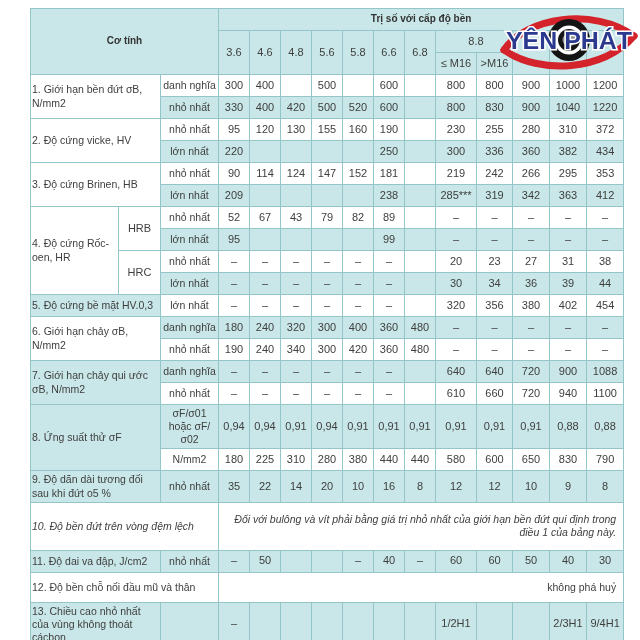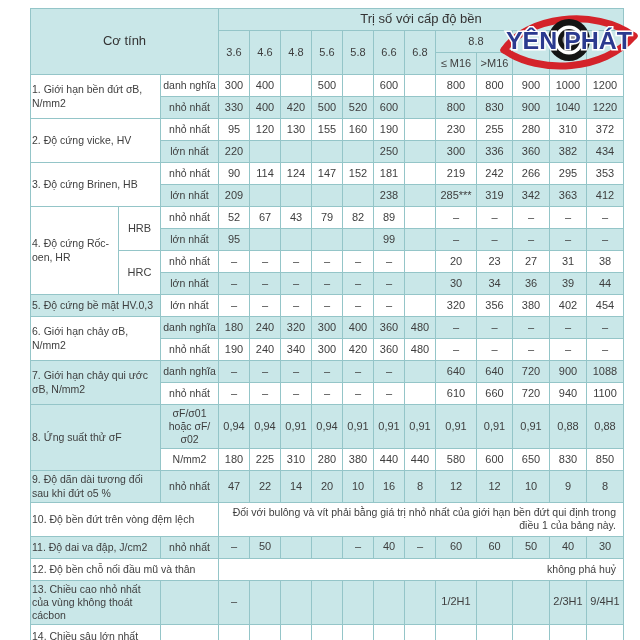--- a/index.html
+++ b/index.html
@@ -11,21 +11,21 @@
   table{border-collapse:collapse;table-layout:fixed;width:593px;}
   th,td{
     border:1px solid #94c5c8;font-size:11px;color:#3e3e3e;
     text-align:center;vertical-align:middle;padding:2px 1px;overflow:hidden;
     font-weight:normal;line-height:1.25;
   }
   .t{background:#c9e7e8;}
   .w{background:#ffffff;}
   .label{text-align:left;padding-right:3px;font-size:10.5px;}
   .sub{font-size:10.5px;}
-  .title-cell{font-weight:normal;font-size:13px;color:#333;}
+  .title-cell{font-weight:bold;font-size:10px;color:#333;}
   .grade88{text-align:center;padding-left:5px;}
   .span-text{text-align:right;padding:3px 7px;font-size:10.5px;}
   thead tr{height:22px;}
   tbody tr{height:22px;}
   #logo{position:absolute;left:498px;top:9px;width:142px;height:66px;z-index:5;}
 </style>
 </head>
 <body>
 
 <div class="wrap">
@@ -327,59 +327,59 @@
           <td class="w">225</td>
           <td class="w">310</td>
           <td class="w">280</td>
           <td class="w">380</td>
           <td class="w">440</td>
           <td class="w">440</td>
           <td class="w">580</td>
           <td class="w">600</td>
           <td class="w">650</td>
           <td class="w">830</td>
-          <td class="w">850</td>
+          <td class="w">790</td>
         </tr>
         <tr>
           <td class="label t" colspan="2" rowspan="1">9. Độ dãn dài tương đối sau khi đứt o5 %</td>
           <td class="sub t">nhỏ nhất</td>
-          <td class="t">47</td>
+          <td class="t">35</td>
           <td class="t">22</td>
           <td class="t">14</td>
           <td class="t">20</td>
           <td class="t">10</td>
           <td class="t">16</td>
           <td class="t">8</td>
           <td class="t">12</td>
           <td class="t">12</td>
           <td class="t">10</td>
           <td class="t">9</td>
           <td class="t">8</td>
         </tr>
-        <tr style="height: 34px;">
+        <tr style="height: 48px; font-style: italic;">
           <td class="label w" colspan="3">10. Độ bền đứt trên vòng đệm lệch</td>
           <td class="span-text w" colspan="12">Đối với bulông và vít phải bằng giá trị nhỏ nhất của giới hạn bền đứt qui định trong điều 1 của bảng này.</td>
         </tr>
         <tr>
           <td class="label t" colspan="2" rowspan="1">11. Độ dai va đập, J/cm2</td>
           <td class="sub t">nhỏ nhất</td>
           <td class="t">–</td>
           <td class="t">50</td>
           <td class="t"></td>
           <td class="t"></td>
           <td class="t">–</td>
           <td class="t">40</td>
           <td class="t">–</td>
           <td class="t">60</td>
           <td class="t">60</td>
           <td class="t">50</td>
           <td class="t">40</td>
           <td class="t">30</td>
         </tr>
-        <tr style="height: 22px;">
+        <tr style="height: 30px;">
           <td class="label w" colspan="3">12. Độ bền chỗ nối đầu mũ và thân</td>
           <td class="span-text w" colspan="12">không phá huỷ</td>
         </tr>
         <tr style="height: 34px;">
           <td class="label t" colspan="2" rowspan="1">13. Chiều cao nhỏ nhất của vùng không thoát cácbon</td>
           <td class="sub t"></td>
           <td class="t">–</td>
           <td class="t"></td>
           <td class="t"></td>
           <td class="t"></td>

